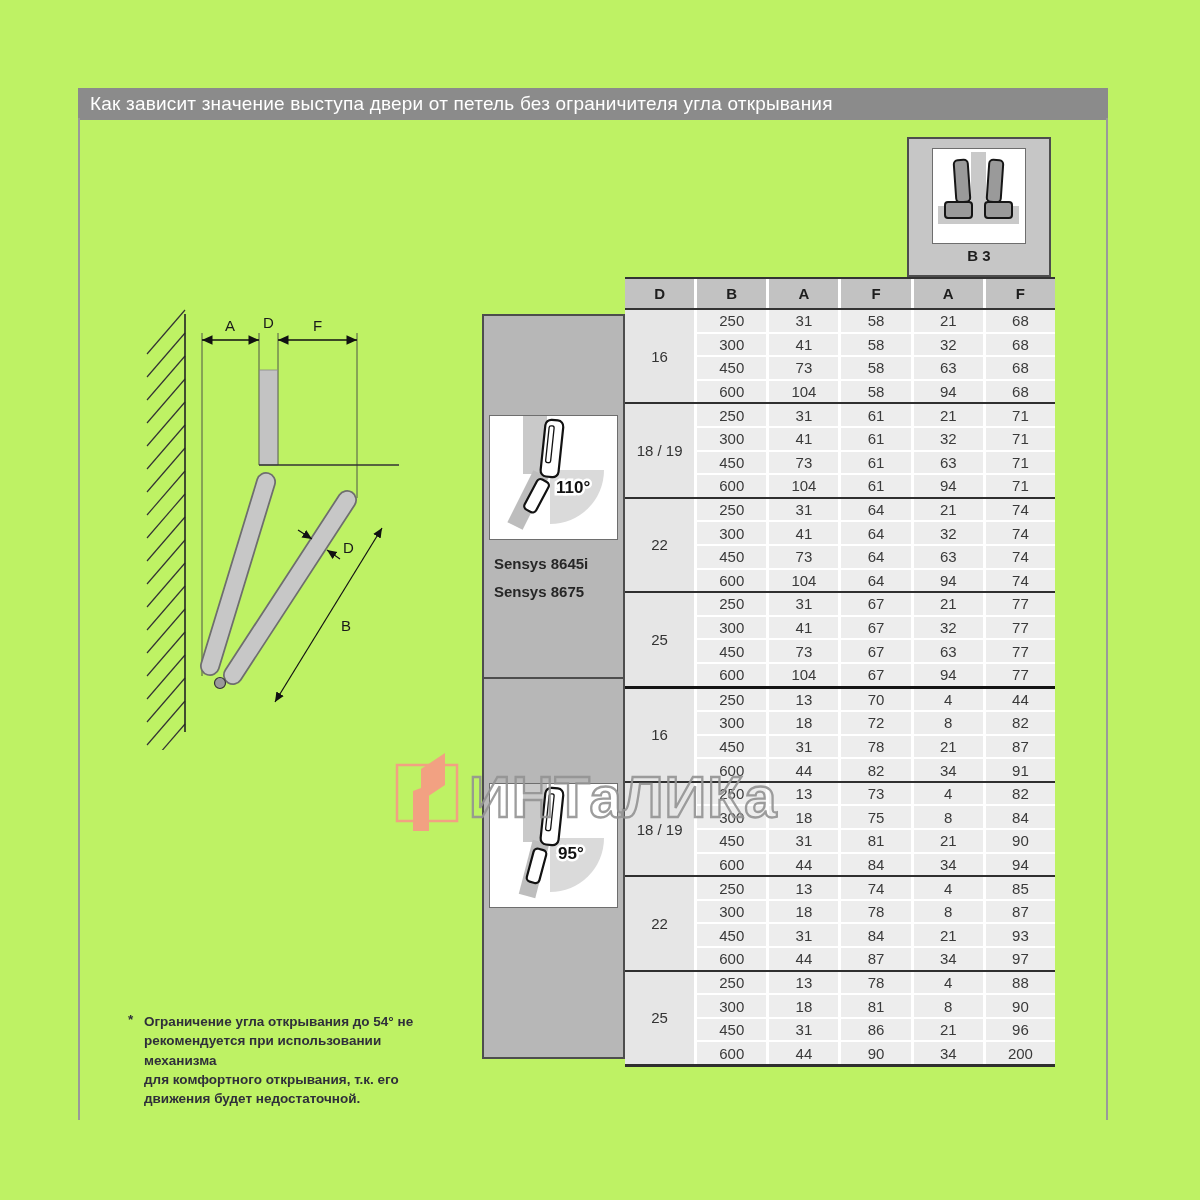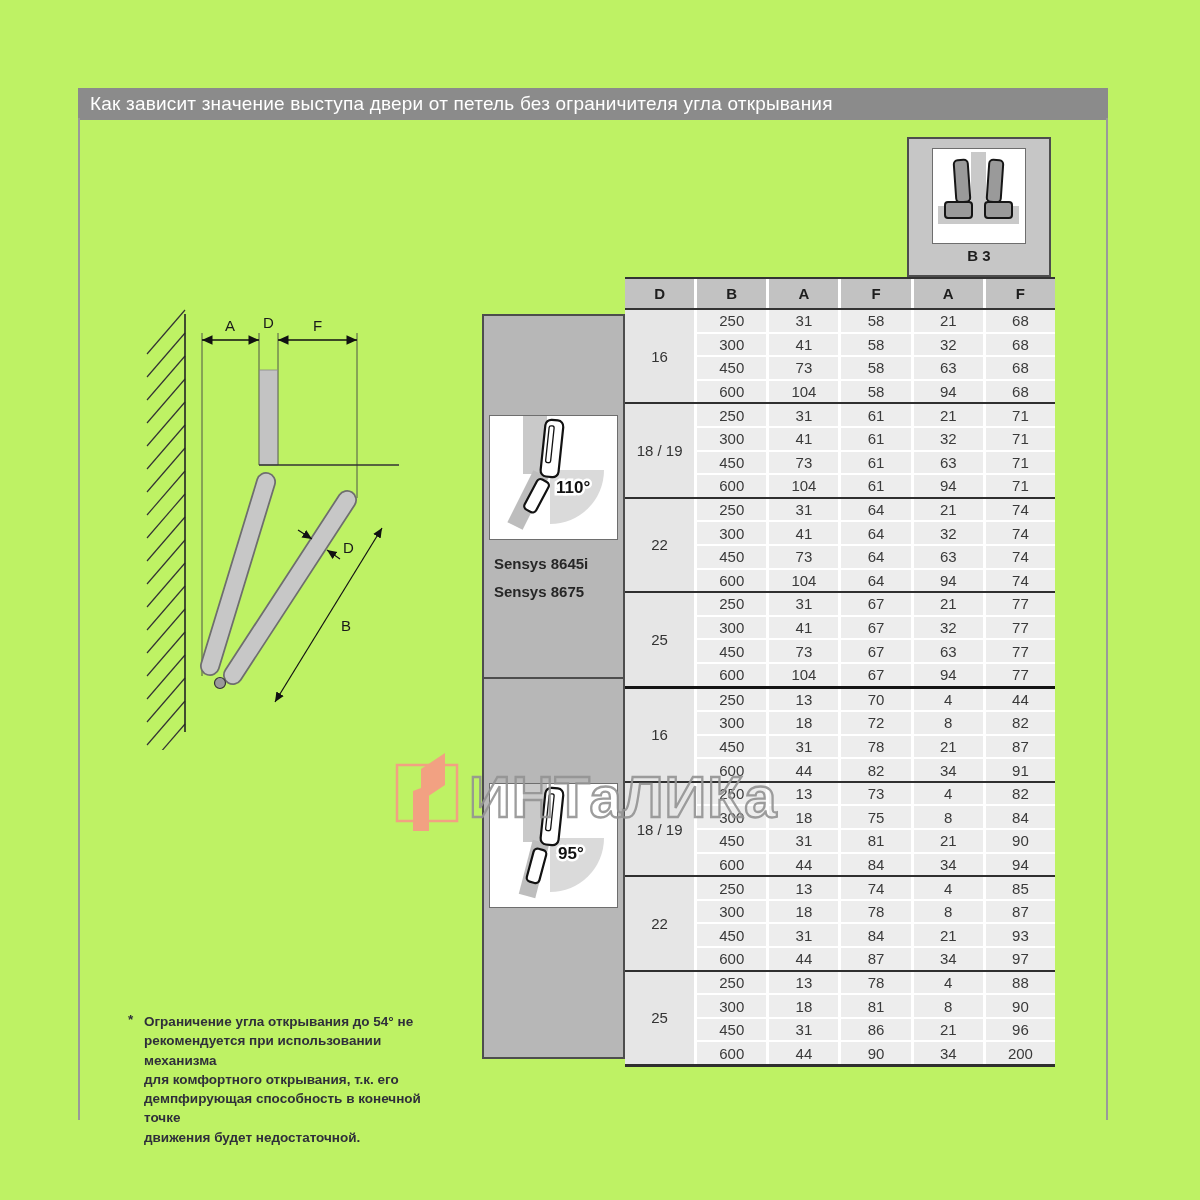--- a/index.html
+++ b/index.html
@@ -377,21 +377,20 @@
       </svg>
     </div>
   </div>
 
   <div class="footnote">
     <span class="mark">*</span>
     <div class="fn-lines">
       <div>Ограничение угла открывания до 54° не</div>
       <div>рекомендуется при использовании механизма</div>
       <div>для комфортного открывания, т.к. его</div>
-      <div>демпфирующая способность в конечной точке</div>
       <div>движения будет недостаточной.</div>
     </div>
   </div>
 
   <svg class="watermark" width="430" height="100" viewBox="0 0 430 100">
     <g>
       <rect x="14" y="20" width="60" height="56" fill="none" stroke="#f2a182" stroke-width="2.5"></rect>
       <polygon points="38,24 62,8 62,40 38,56" fill="#f2a182"></polygon>
       <polygon points="30,46 46,40 46,86 30,86" fill="#f2a182"></polygon>
     </g>

